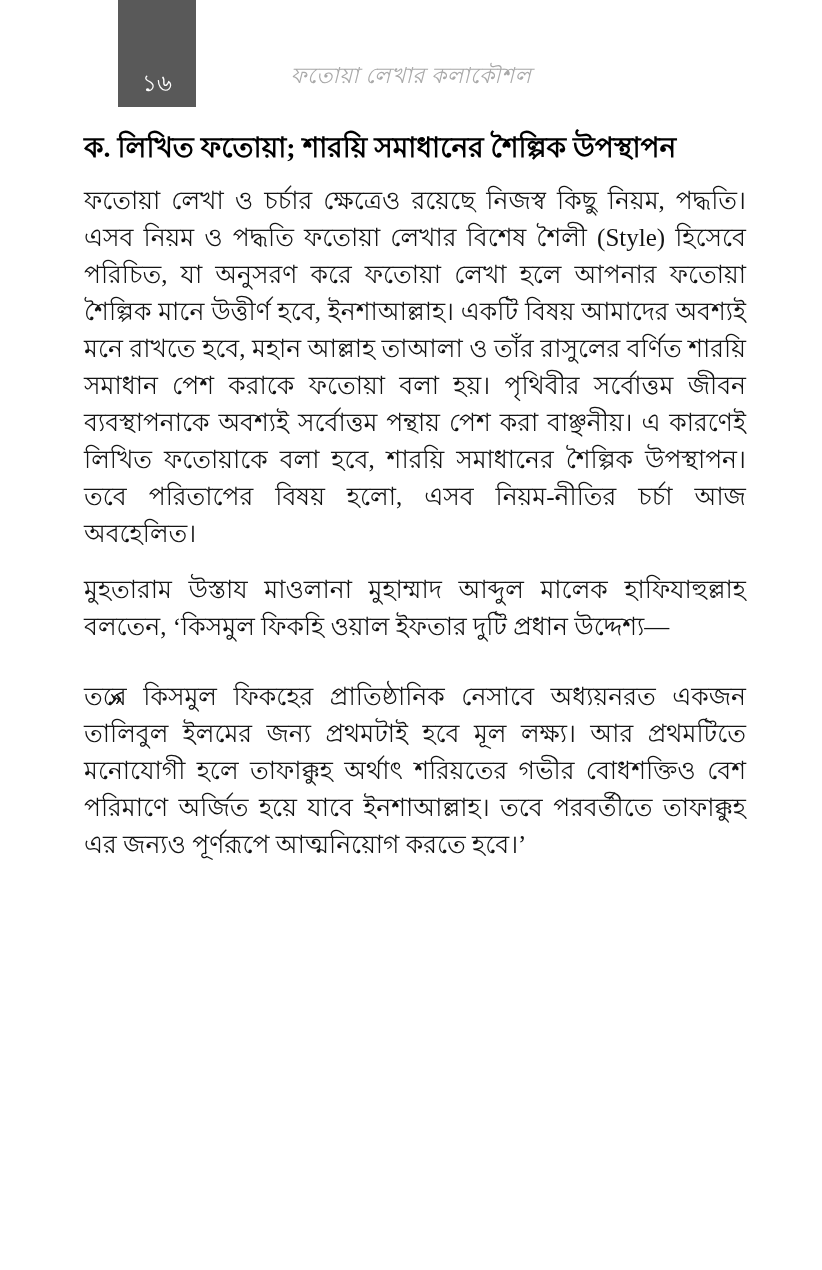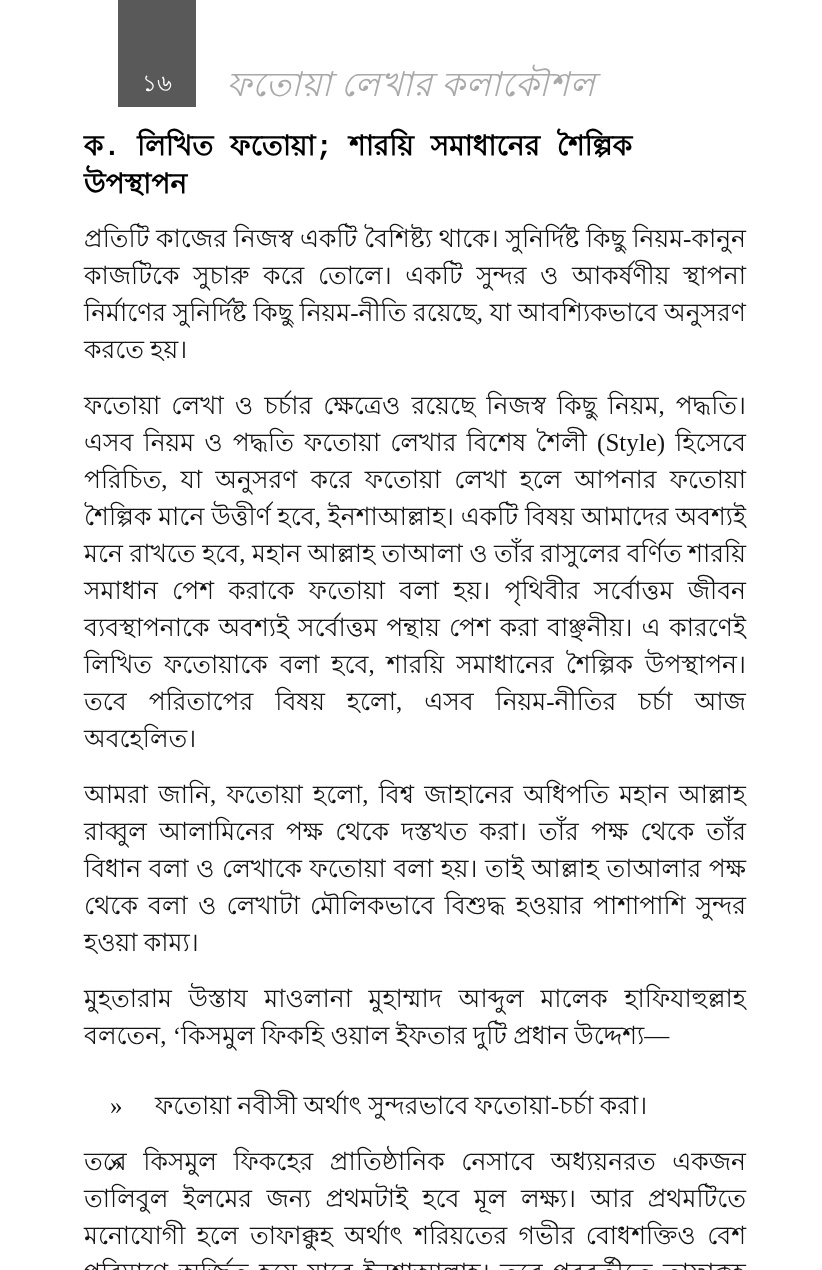--- a/index.html
+++ b/index.html
@@ -38,21 +38,21 @@
     line-height: 1;
     font-family: "Liberation Serif", "DejaVu Serif", serif;
   }
   .running-title {
     position: absolute;
     left: 0;
     right: 0;
     top: 58px;
     text-align: center;
     color: #a9a9a9;
-    font-size: 34px;
+    font-size: 22px;
     font-style: italic;
     letter-spacing: 0.5px;
     font-family: "Liberation Serif", "DejaVu Serif", serif;
   }
 
   
   .content {
     position: absolute;
     top: 107px;
     left: 84px;
@@ -60,21 +60,21 @@
     padding-top: 22px;
     color: #141414;
   }
 
   h2.section-heading {
     font-size: 28px;
     font-weight: 700;
     color: #000000;
     line-height: 1.35;
     margin-bottom: 15px;
-    font-family: Liberation Mono, monospace;
+    font-family: Liberation Serif, serif;
   }
   h2.section-heading.second {
     margin-top: 33px;
   }
 
   p.body-para {
     font-size: 25px;
     line-height: 1.48;
     text-align: justify;
     color: #141414;
@@ -113,33 +113,30 @@
   <div class="page-number-box">
     <span class="page-number">১৬</span>
   </div>
 
   <div class="running-title">ফতোয়া লেখার কলাকৌশল</div>
 
   <div class="content">
 
     <h2 class="section-heading">ক. লিখিত ফতোয়া; শারয়ি সমাধানের শৈল্পিক উপস্থাপন</h2>
 
-    <p class="body-para">প্রতিটি কাজের নিজস্ব একটি বৈশিষ্ট্য থাকে। সুনির্দিষ্ট কিছু নিয়ম-কানুন কাজটিকে সুচারু করে তোলে। একটি সুন্দর ও আকর্ষণীয় স্থাপনা নির্মাণের সুনির্দিষ্ট কিছু নিয়ম-নীতি রয়েছে, যা আবশ্যিকভাবে অনুসরণ করতে হয়।</p>
 
     <p class="body-para">ফতোয়া লেখা ও চর্চার ক্ষেত্রেও রয়েছে নিজস্ব কিছু নিয়ম, পদ্ধতি। এসব নিয়ম ও পদ্ধতি ফতোয়া লেখার বিশেষ শৈলী (Style) হিসেবে পরিচিত, যা অনুসরণ করে ফতোয়া লেখা হলে আপনার ফতোয়া শৈল্পিক মানে উত্তীর্ণ হবে, ইনশাআল্লাহ। একটি বিষয় আমাদের অবশ্যই মনে রাখতে হবে, মহান আল্লাহ তাআলা ও তাঁর রাসুলের বর্ণিত শারয়ি সমাধান পেশ করাকে ফতোয়া বলা হয়। পৃথিবীর সর্বোত্তম জীবন ব্যবস্থাপনাকে অবশ্যই সর্বোত্তম পন্থায় পেশ করা বাঞ্ছনীয়। এ কারণেই লিখিত ফতোয়াকে বলা হবে, শারয়ি সমাধানের শৈল্পিক উপস্থাপন। তবে পরিতাপের বিষয় হলো, এসব নিয়ম-নীতির চর্চা আজ অবহেলিত।</p>
 
 
-    <p class="body-para">আমরা জানি, ফতোয়া হলো, বিশ্ব জাহানের অধিপতি মহান আল্লাহ রাব্বুল আলামিনের পক্ষ থেকে দস্তখত করা। তাঁর পক্ষ থেকে তাঁর বিধান বলা ও লেখাকে ফতোয়া বলা হয়। তাই আল্লাহ তাআলার পক্ষ থেকে বলা ও লেখাটা মৌলিকভাবে বিশুদ্ধ হওয়ার পাশাপাশি সুন্দর হওয়া কাম্য।</p>
 
     <p class="body-para no-gap">মুহতারাম উস্তায মাওলানা মুহাম্মাদ আব্দুল মালেক হাফিযাহুল্লাহ বলতেন, ‘কিসমুল ফিকহি ওয়াল ইফতার দুটি প্রধান উদ্দেশ্য—</p>
 
     <ul class="arrow-list">
       <li>
         <span class="bullet-marker">»</span>
-        <span>ফতোয়া নবীসী অর্থাৎ সুন্দরভাবে ফতোয়া-চর্চা করা।</span>
       </li>
       <li>
         <span class="bullet-marker">»</span>
       </li>
     </ul>
 
     <p class="body-para">তবে কিসমুল ফিকহের প্রাতিষ্ঠানিক নেসাবে অধ্যয়নরত একজন তালিবুল ইলমের জন্য প্রথমটাই হবে মূল লক্ষ্য। আর প্রথমটিতে মনোযোগী হলে তাফাক্কুহ অর্থাৎ শরিয়তের গভীর বোধশক্তিও বেশ পরিমাণে অর্জিত হয়ে যাবে ইনশাআল্লাহ। তবে পরবর্তীতে তাফাক্কুহ এর জন্যও পূর্ণরূপে আত্মনিয়োগ করতে হবে।’</p>
 
   </div>
 </div>

